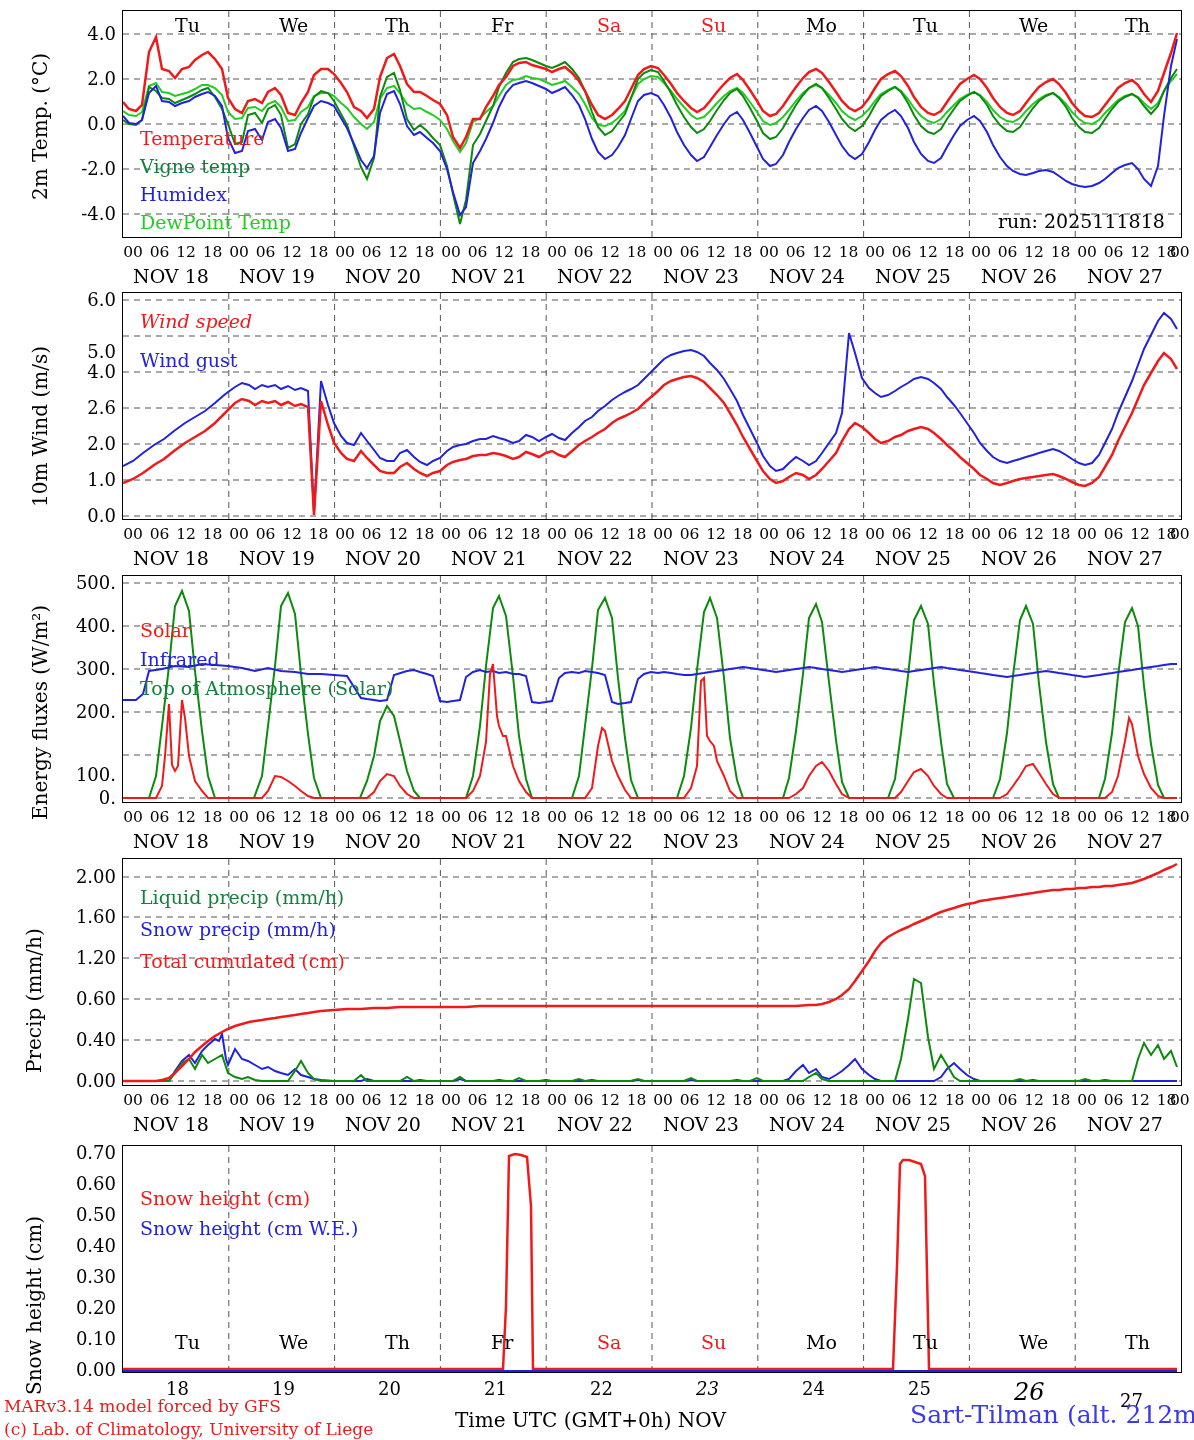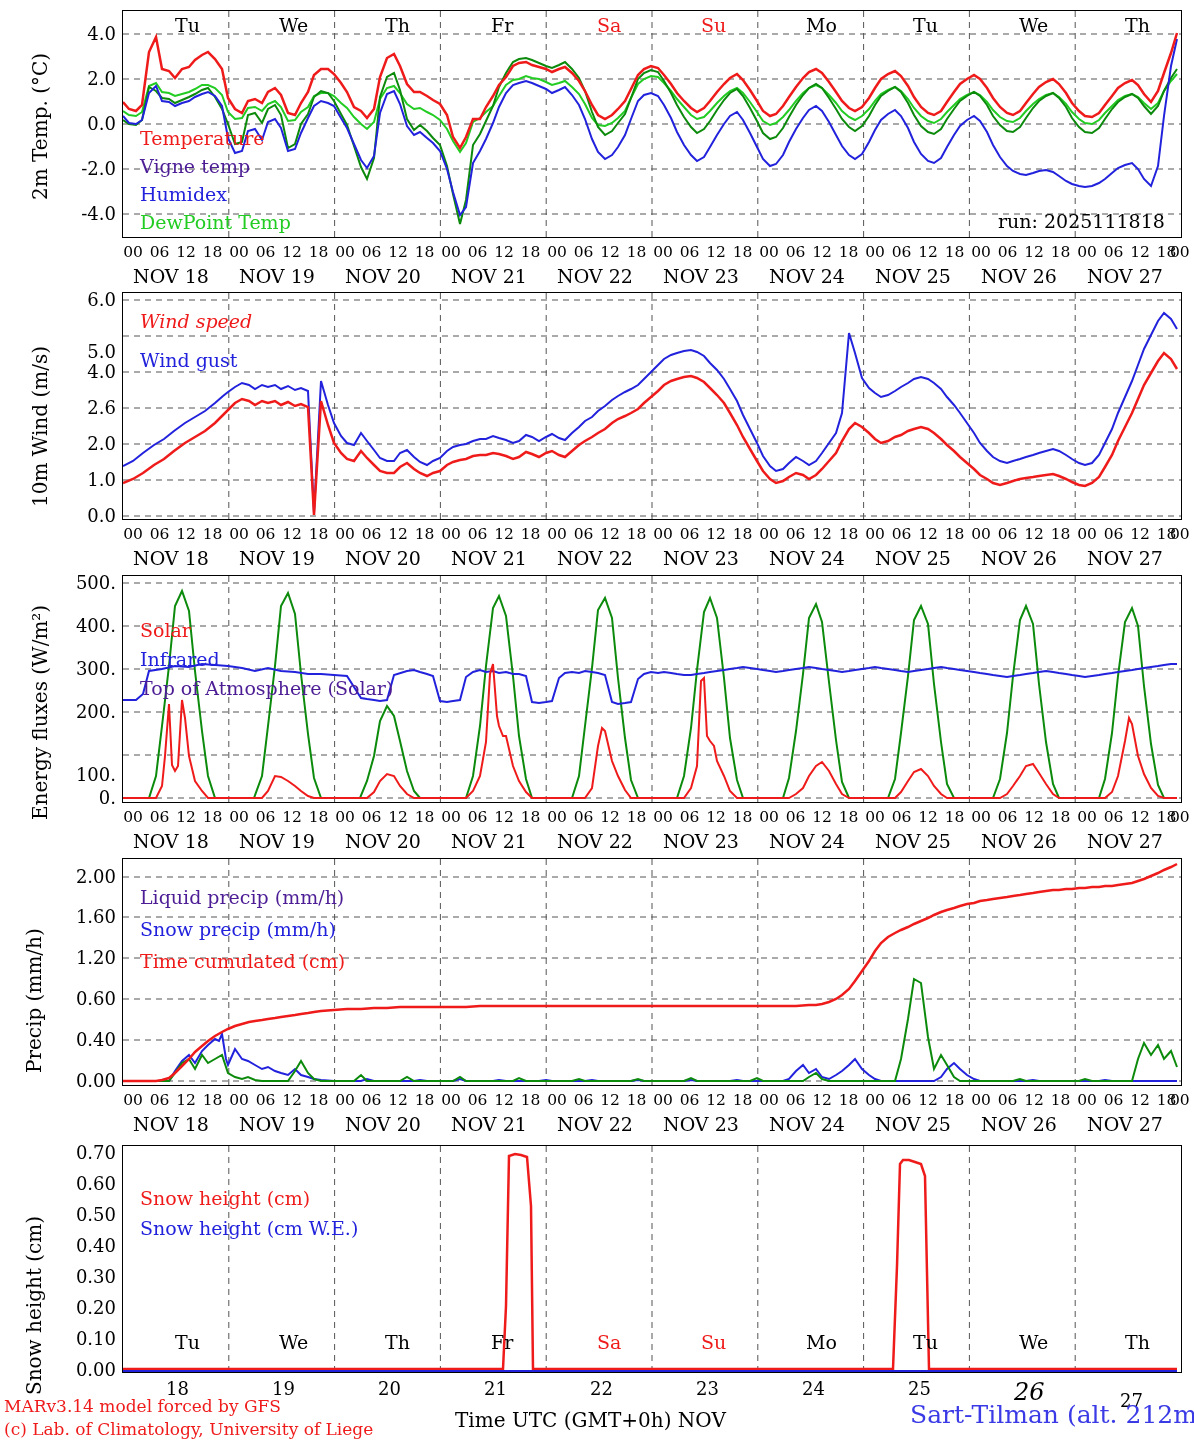--- a/index.html
+++ b/index.html
@@ -10,21 +10,21 @@
   .ylab{position:absolute;transform-origin:0 0;transform:rotate(-90deg);font-size:20px;white-space:nowrap;}
   .legend{position:absolute;font-size:19px;white-space:nowrap;}
   .ticklab{position:absolute;font-size:15.5px;letter-spacing:0px;white-space:nowrap;}
   .daylab{position:absolute;font-size:19px;white-space:nowrap;}
   .dowlab{position:absolute;font-size:19px;white-space:nowrap;}
   .axnum{position:absolute;font-size:18px;text-align:right;white-space:nowrap;}
   .runlab{position:absolute;font-size:19px;white-space:nowrap;}
   .footer{position:absolute;font-size:17px;white-space:nowrap;}
   .title-b{position:absolute;font-size:25px;white-space:nowrap;color:#3a3ae6;}
   .xtitle{position:absolute;font-size:20px;white-space:nowrap;}
-  .red{color:#ef1b1b;} .blue{color:#2222dd;} .green{color:#4c1d95;} .lgreen{color:#22cc22;}
+  .red{color:#ef1b1b;} .blue{color:#2222dd;} .green{color:#15803d;} .lgreen{color:#22cc22;}
 </style>
 </head>
 <body>
 
 <div class="panel" style="top:0;height:290px;">
   <div class="ylab" style="left:28px;top:200px;">2m Temp. (°C)</div>
   <div class="plotbox" style="left:122px;top:10px;width:1060px;height:228px;">
     <svg width="1058" height="226" viewBox="0 0 1058 226">
 
       <g stroke="#555" stroke-width="1" stroke-dasharray="6,5" fill="none">
@@ -368,21 +368,21 @@
     </svg>
   </div>
   <div class="axnum" style="left:36px;top:8px;width:80px;">2.00</div>
   <div class="axnum" style="left:36px;top:48px;width:80px;">1.60</div>
   <div class="axnum" style="left:36px;top:89px;width:80px;">1.20</div>
   <div class="axnum" style="left:36px;top:130px;width:80px;">0.60</div>
   <div class="axnum" style="left:36px;top:171px;width:80px;">0.40</div>
   <div class="axnum" style="left:36px;top:212px;width:80px;">0.00</div>
   <div class="legend green" style="left:140px;top:28px;">Liquid precip (mm/h)</div>
   <div class="legend blue" style="left:140px;top:60px;">Snow precip (mm/h)</div>
-  <div class="legend red" style="left:140px;top:92px;">Time cumulated (cm)</div>
+  <div class="legend red" style="left:140px;top:92px;">Total cumulated (cm)</div>
 </div>
 <div class="panel" style="top:1091px;height:45px;">
   <div id="hours4">
       <div class="ticklab" style="left: 123.25px; top: 0px;">00</div>
       <div class="ticklab" style="left: 149.75px; top: 0px;">06</div>
       <div class="ticklab" style="left: 176.25px; top: 0px;">12</div>
       <div class="ticklab" style="left: 202.75px; top: 0px;">18</div>
       <div class="ticklab" style="left: 229.25px; top: 0px;">00</div>
       <div class="ticklab" style="left: 255.75px; top: 0px;">06</div>
       <div class="ticklab" style="left: 282.25px; top: 0px;">12</div>
@@ -477,21 +477,21 @@
   <div class="dowlab" style="left:1125px;top:186px;">Th</div>
 </div>
 
 <div class="panel" style="top:1378px;height:30px;">
   <div id="daynums">
       <div class="ticklab" style="font-size: 18px; left: 166px; top: 0px;">18</div>
       <div class="ticklab" style="font-size: 18px; left: 272px; top: 0px;">19</div>
       <div class="ticklab" style="font-size: 18px; left: 378px; top: 0px;">20</div>
       <div class="ticklab" style="font-size: 18px; left: 484px; top: 0px;">21</div>
       <div class="ticklab" style="font-size: 18px; left: 590px; top: 0px;">22</div>
-      <div class="ticklab" style="font-size: 18px; left: 696px; top: 0px;">23</div>
+      <div class="ticklab" style="font-size: 18px; left: 696px; top: 0px; font-style: italic;">23</div>
       <div class="ticklab" style="font-size: 18px; left: 802px; top: 0px;">24</div>
       <div class="ticklab" style="font-size: 18px; left: 908px; top: 0px;">25</div>
       <div class="ticklab" style="font-size: 24px; left: 1014px; top: 0px; font-style: italic;">26</div>
       <div class="ticklab" style="font-size: 18px; left: 1120px; top: 12px;">27</div>
     </div>
 </div>
 
 <div class="xtitle" style="left:455px;top:1408px;">Time UTC (GMT+0h) NOV</div>
 <div class="footer red" style="left:4px;top:1396px;">MARv3.14 model forced by GFS</div>
 <div class="footer red" style="left:4px;top:1419px;">(c) Lab. of Climatology, University of Liege</div>

